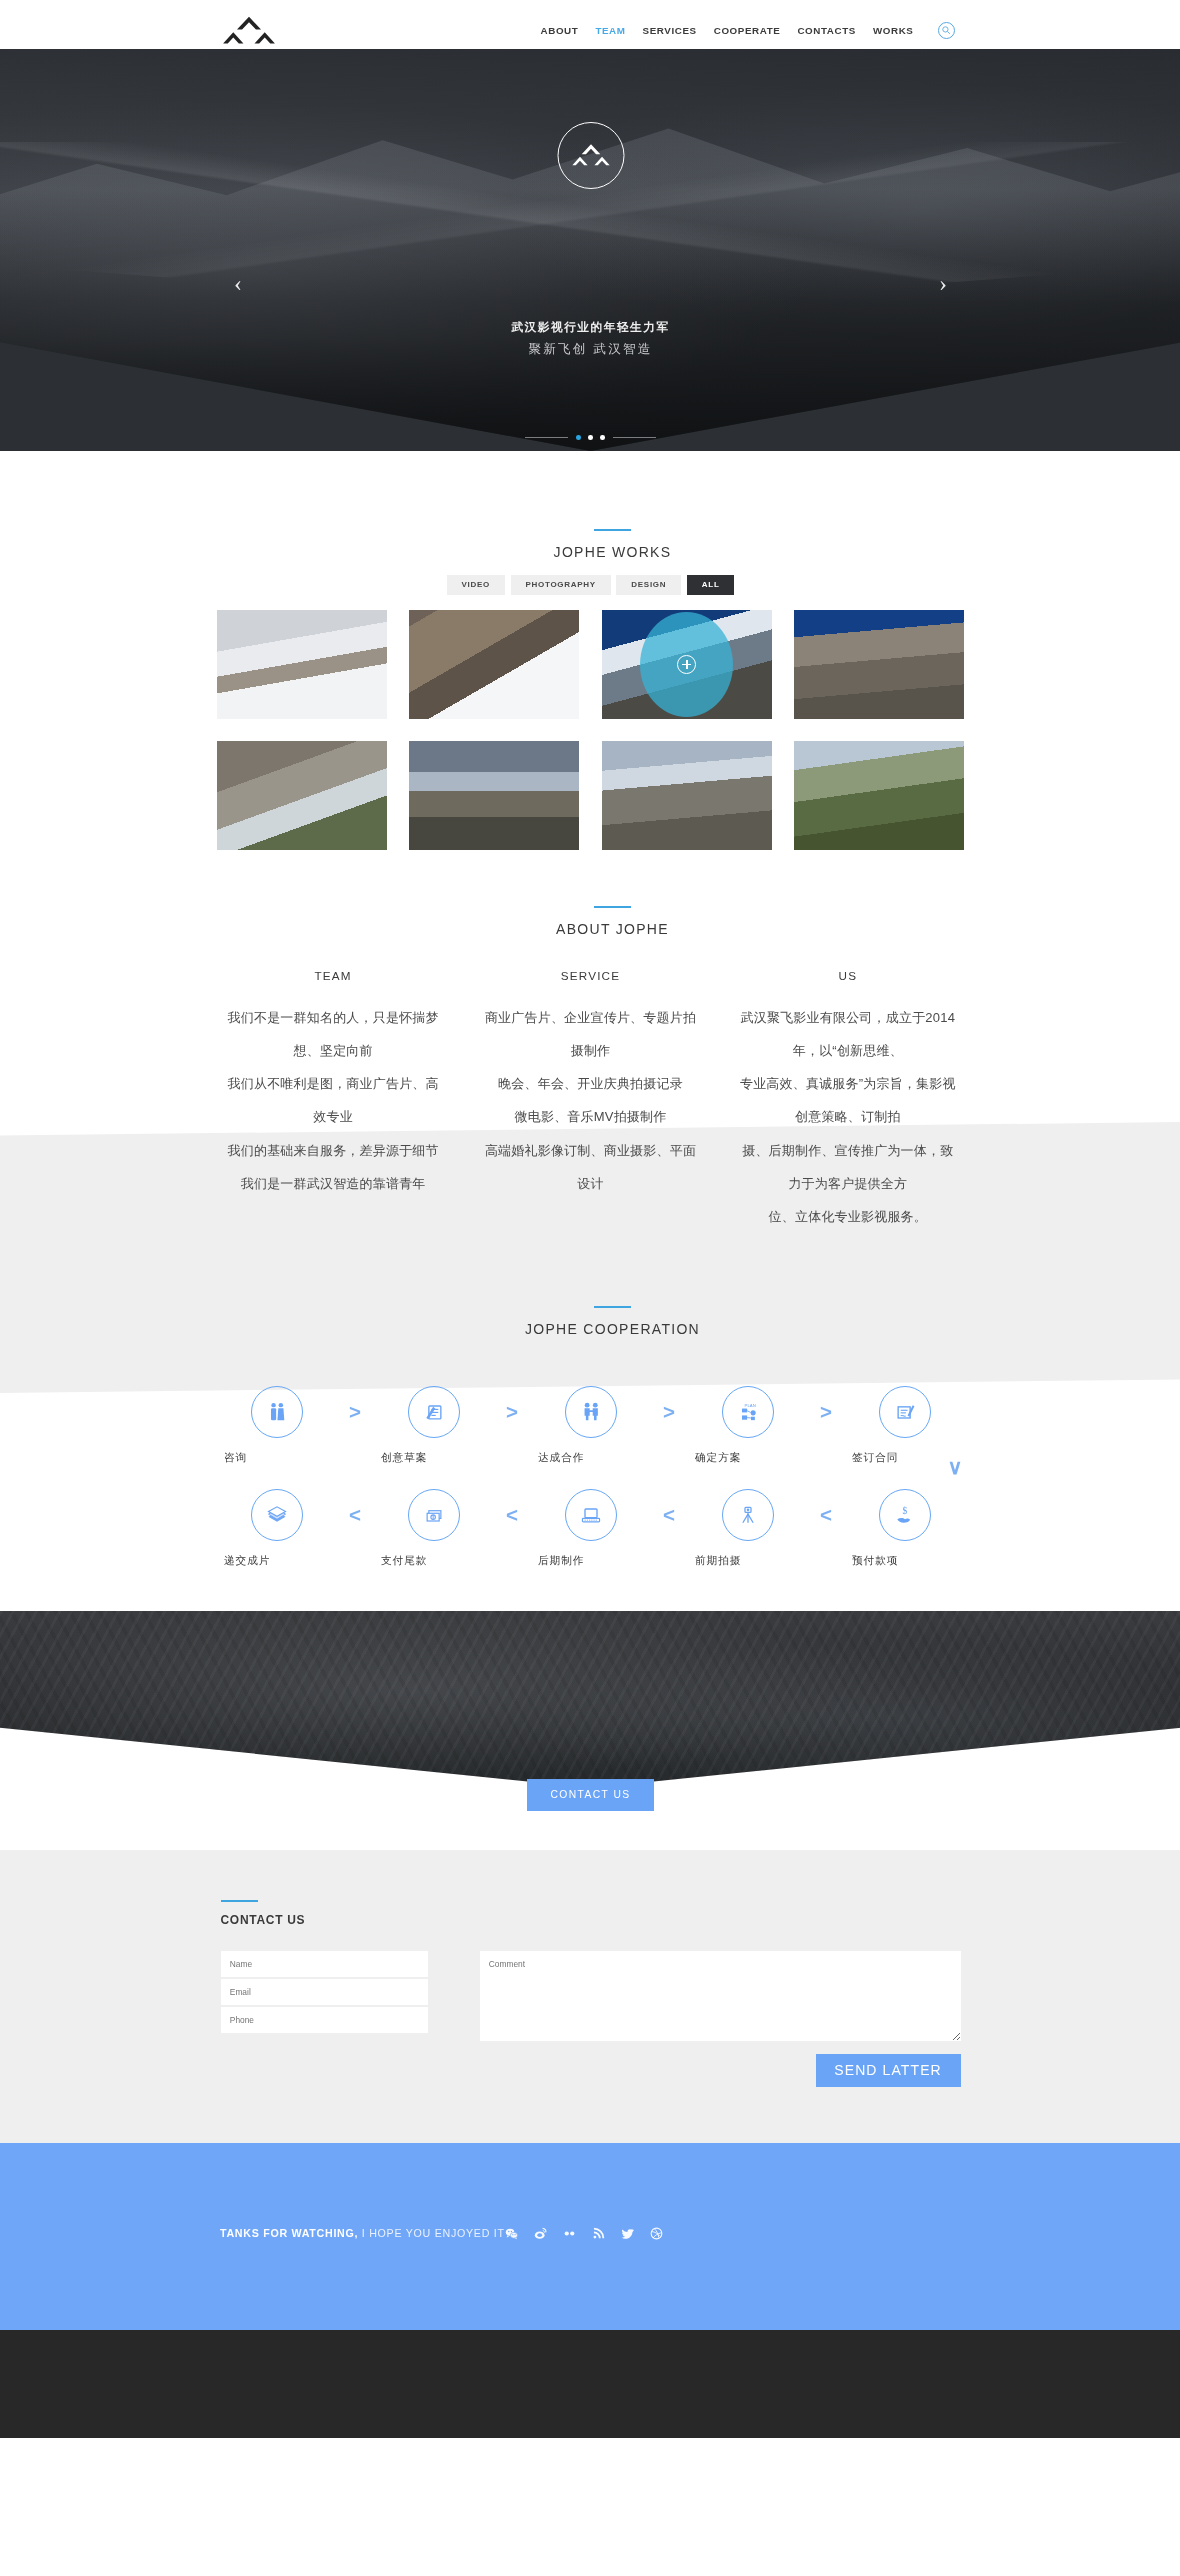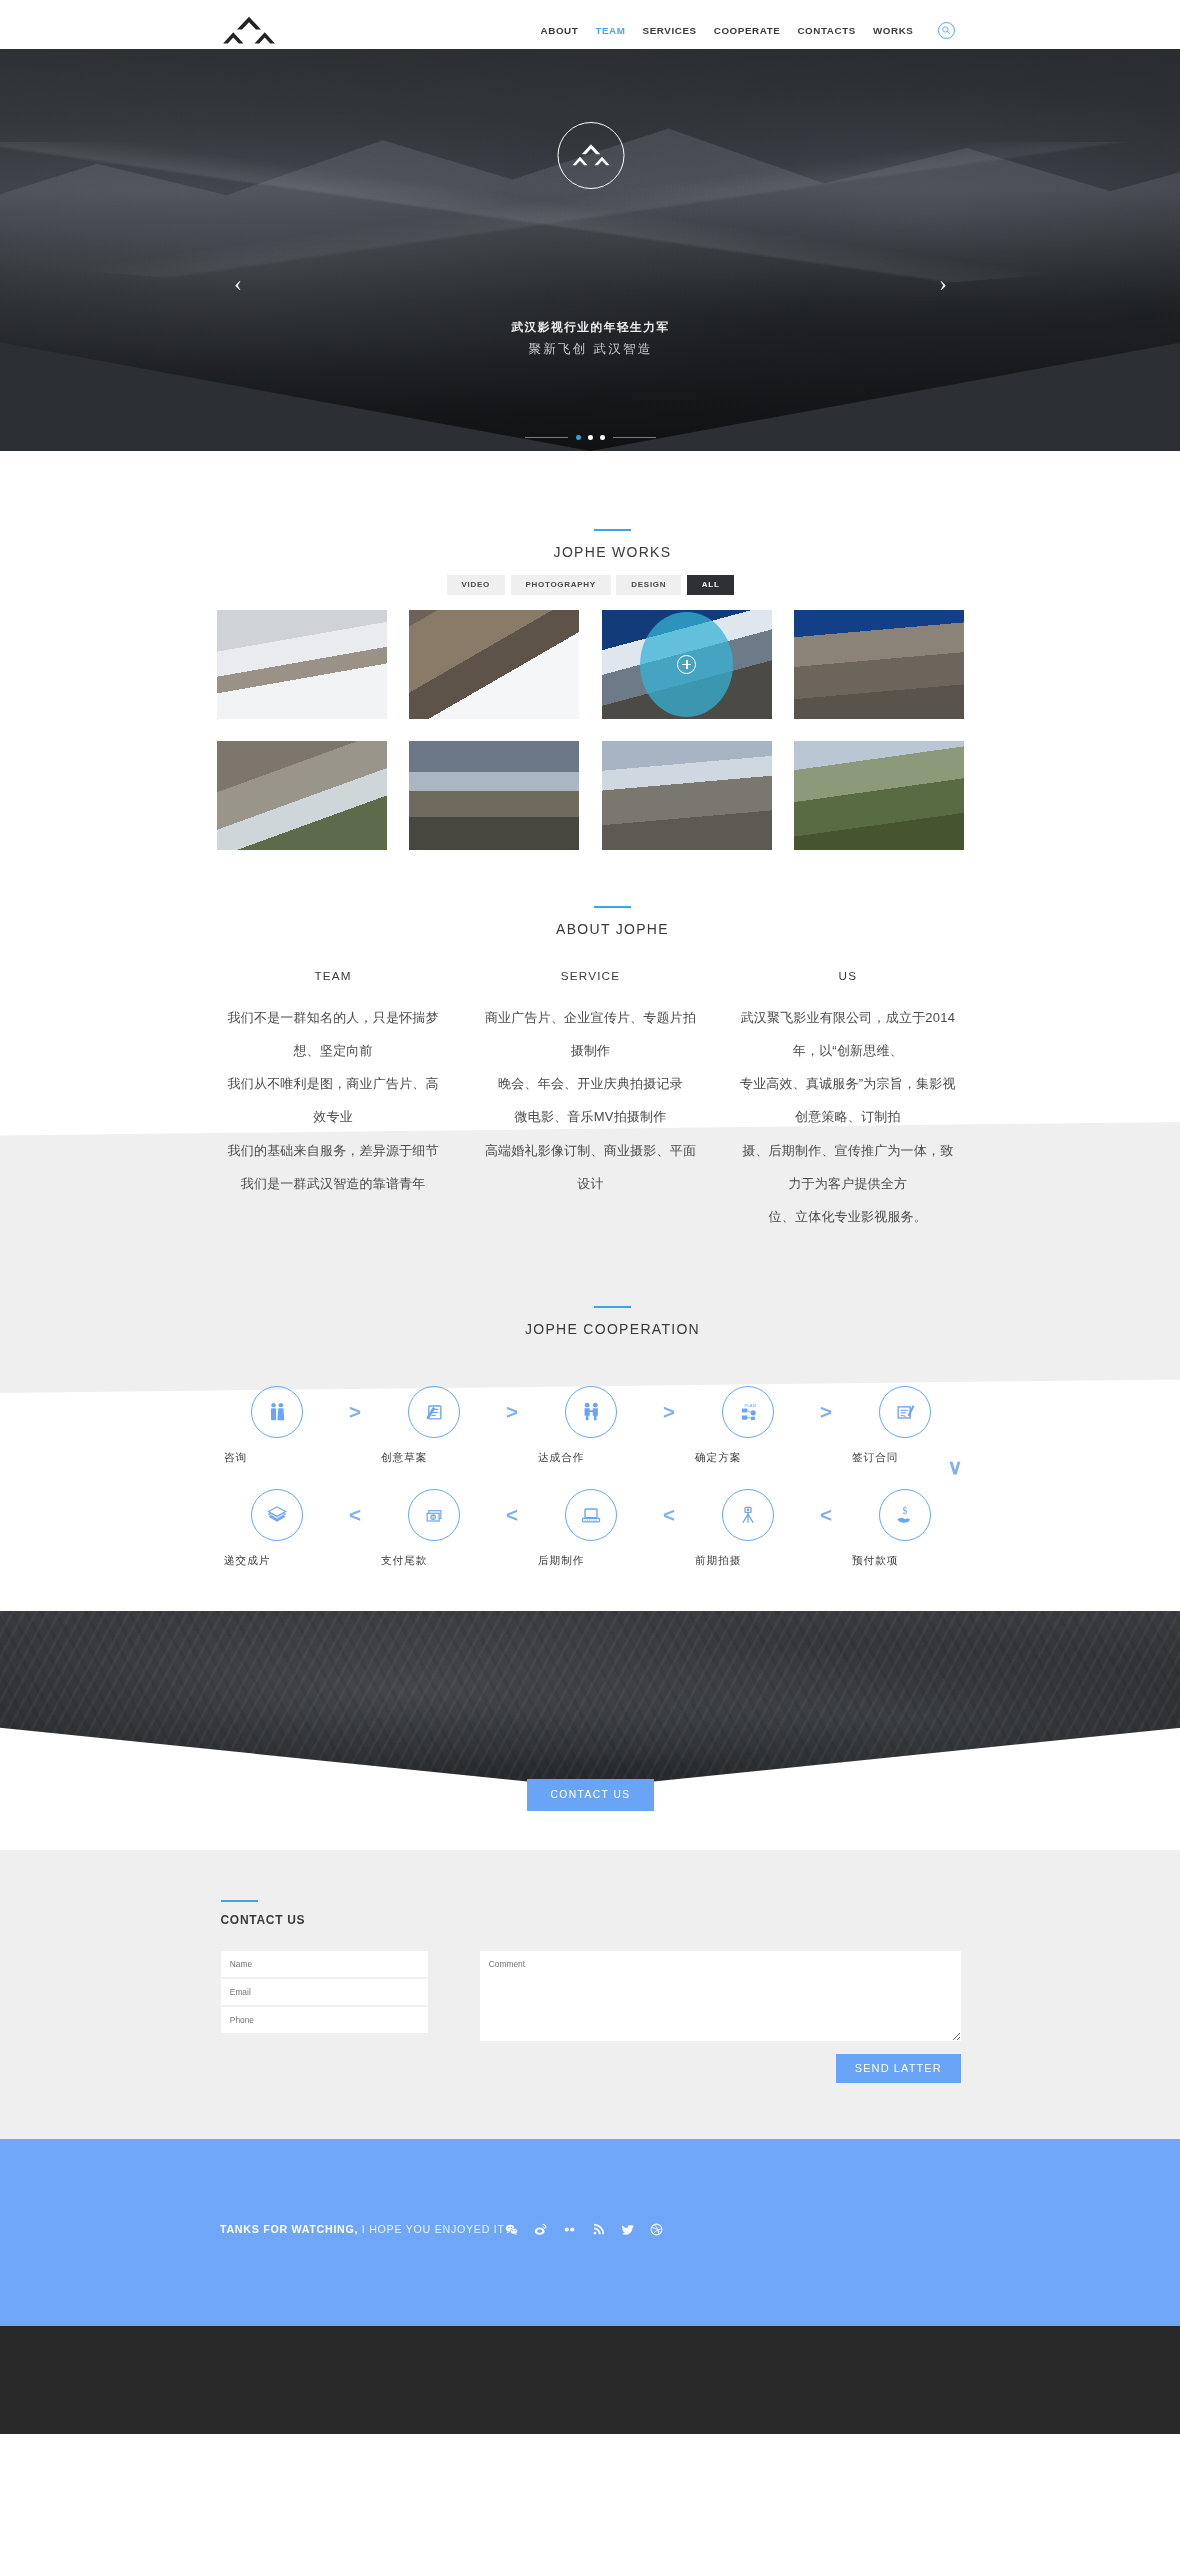--- a/index.html
+++ b/index.html
@@ -259,21 +259,21 @@
     font-size:8.4px; color:#555; font-family:"Liberation Sans", sans-serif;
   }
   .comment-wrap { flex:1; display:flex; flex-direction:column; align-items:flex-end;margin-left:28px; }
   .comment-wrap textarea {
     width:100%; height:90px; border:none; background:#fff; padding:7.5px 9.3px;
     font-size:8.4px; color:#555; resize:vertical;
     font-family:"Liberation Sans", sans-serif;
   }
   .send-btn {
     margin-top:13px; background:#6aa4f6; color:#fff; border:none;
-    cursor:pointer; font-size:11px; letter-spacing:1.1px; padding:8.4px 18.7px;
+    cursor:pointer; font-size:14px; letter-spacing:1.1px; padding:8.4px 18.7px;
     font-family:"Liberation Sans", sans-serif;
   }
 
   
   .footer { background:#6fa6f8; height:187px; position:relative; }
   .footer-inner {
     position:absolute; left:220px; right:220px; top:84px;
     display:flex; align-items:center; justify-content:flex-start;
   }
   .footer-text { font-size:10.7px; letter-spacing:0.7px; color:#eaf1fd; }

